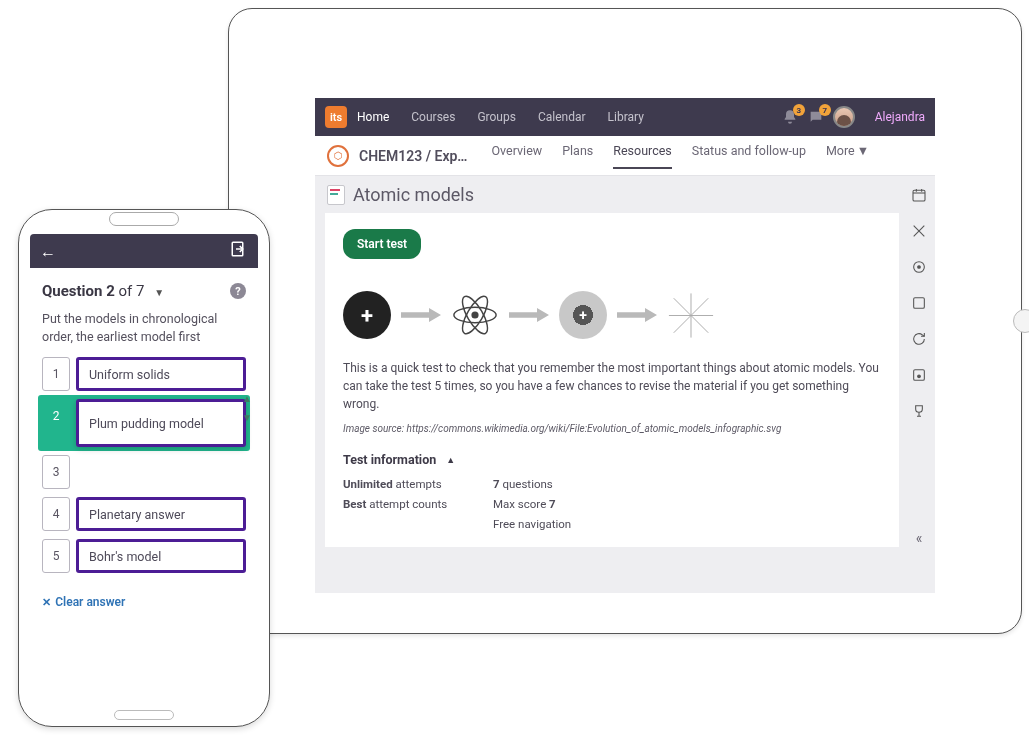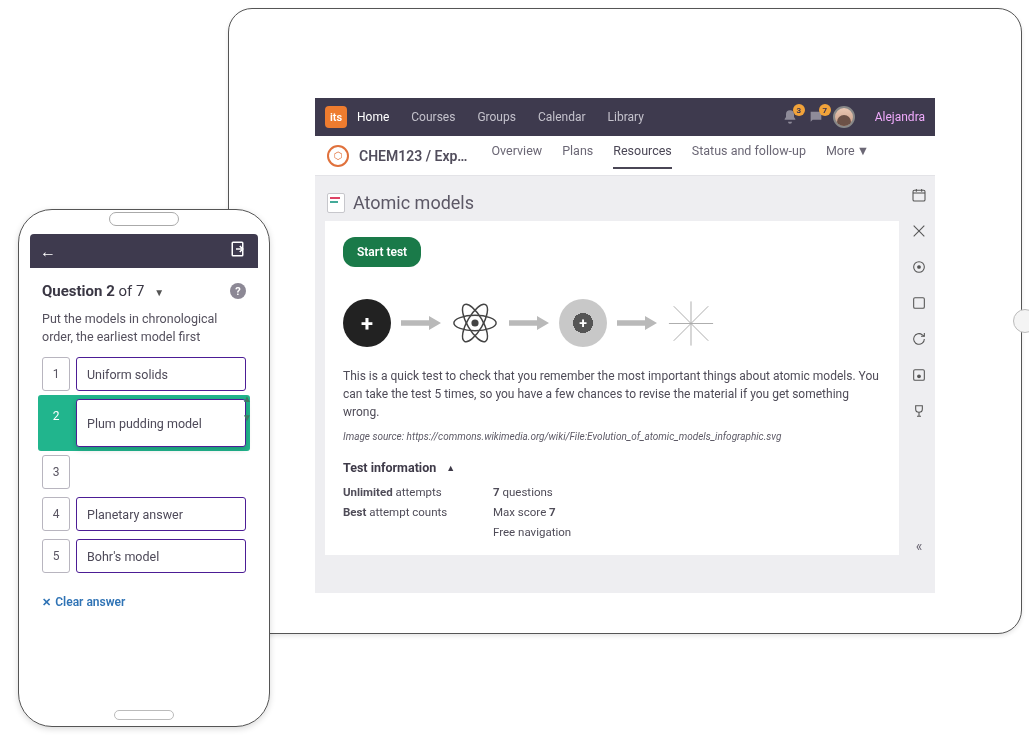--- a/index.html
+++ b/index.html
@@ -58,21 +58,21 @@
   .breadcrumb{font-size:14px;font-weight:600;color:#514d5c;margin-right:24px;white-space:nowrap;}
   .tabs{display:flex;gap:20px;flex:1;}
   .tabs span{font-size:12.5px;color:#6b6775;padding-bottom:10px;cursor:pointer;position:relative;}
   .tabs span.active{color:#4a4655;}
   .tabs span.active::after{content:"";position:absolute;left:0;right:0;bottom:-1px;height:2px;background:#4a4655;}
   .more-caret{font-size:8px;margin-left:2px;}
 
   
   .main{display:flex;}
   .content{flex:1;padding:0 0 0 6px;}
-  .page-title-row{display:flex;align-items:center;gap:8px;padding:16px 8px 8px 6px;}
+  .page-title-row{display:flex;align-items:center;gap:8px;padding:8px 8px 8px 6px;}
   .doc-icon{width:18px;height:20px;background:#fff;border:1px solid #c7c7cc;border-radius:2px;position:relative;}
   .doc-icon::before{content:"";position:absolute;left:2px;top:3px;width:10px;height:2px;background:#d46;}
   .doc-icon::after{content:"";position:absolute;left:2px;top:7px;width:8px;height:2px;background:#4a9;}
   .page-title{font-size:18px;color:#5c5866;}
 
   .card{background:#fff;margin:0 4px 10px 4px;padding:16px 18px;}
   .start-btn{display:inline-block;background:#1a7a49;color:#fff;font-size:12px;font-weight:600;padding:8px 14px;border-radius:12px;cursor:pointer;}
   .figure{margin:26px 0 14px 0;height:60px;display:flex;align-items:center;gap:10px;}
   .atom{width:48px;height:48px;border-radius:50%;display:flex;align-items:center;justify-content:center;}
   .atom1{background:#222;color:#fff;font-size:22px;font-weight:700;}
@@ -109,21 +109,21 @@
   .exit svg{width:18px;height:18px;stroke:#fff;fill:none;stroke-width:2;}
   .qrow{display:flex;align-items:center;justify-content:space-between;padding:14px 12px 10px 12px;}
   .qtitle{font-size:15px;color:#3a3744;}
   .qtitle .bold{font-weight:700;}
   .qcaret{font-size:10px;color:#555;margin-left:6px;}
   .help{width:16px;height:16px;border-radius:50%;background:#8c8895;color:#fff;font-size:11px;display:flex;align-items:center;justify-content:center;font-weight:700;}
   .prompt{font-size:12.5px;color:#55515e;padding:0 12px 12px 12px;line-height:1.4;}
   .options{padding:0 12px;}
   .opt-row{display:flex;gap:6px;margin-bottom:8px;position:relative;}
   .opt-num{width:28px;height:34px;border:1px solid #b8b5bf;border-radius:3px;display:flex;align-items:center;justify-content:center;font-size:12px;color:#5a5663;}
-  .opt-label{flex:1;height:34px;border:1px solid #4c1d95;border-radius:3px;display:flex;align-items:center;padding:0 10px;font-size:12.5px;color:#4e4a59;background:#fff;}
+  .opt-label{flex:1;height:34px;border:3px solid #4c1d95;border-radius:3px;display:flex;align-items:center;padding:0 10px;font-size:12.5px;color:#4e4a59;background:#fff;}
   .opt-row.dragging{background:#21b58d;border-radius:3px;padding:4px;margin:-4px -4px 4px -4px;}
   .opt-row.dragging .opt-num{border:none;background:transparent;color:#fff;}
   .opt-row.dragging .opt-label{box-shadow:0 2px 6px rgba(0,0,0,.2);height:48px;line-height:1.2;}
   .drag-arrows{position:absolute;right:-2px;top:-2px;display:flex;flex-direction:column;gap:8px;color:#3e7864;font-size:10px;}
   .clear{color:#2f73b5;font-size:12px;font-weight:600;padding:14px 12px;cursor:pointer;}
   .clear::before{content:"✕";font-size:11px;margin-right:4px;}
   .home-ind{position:absolute;bottom:6px;left:50%;transform:translateX(-50%);width:60px;height:10px;border:1px solid #bbb;border-radius:6px;}
 </style>
 </head>
 <body>

